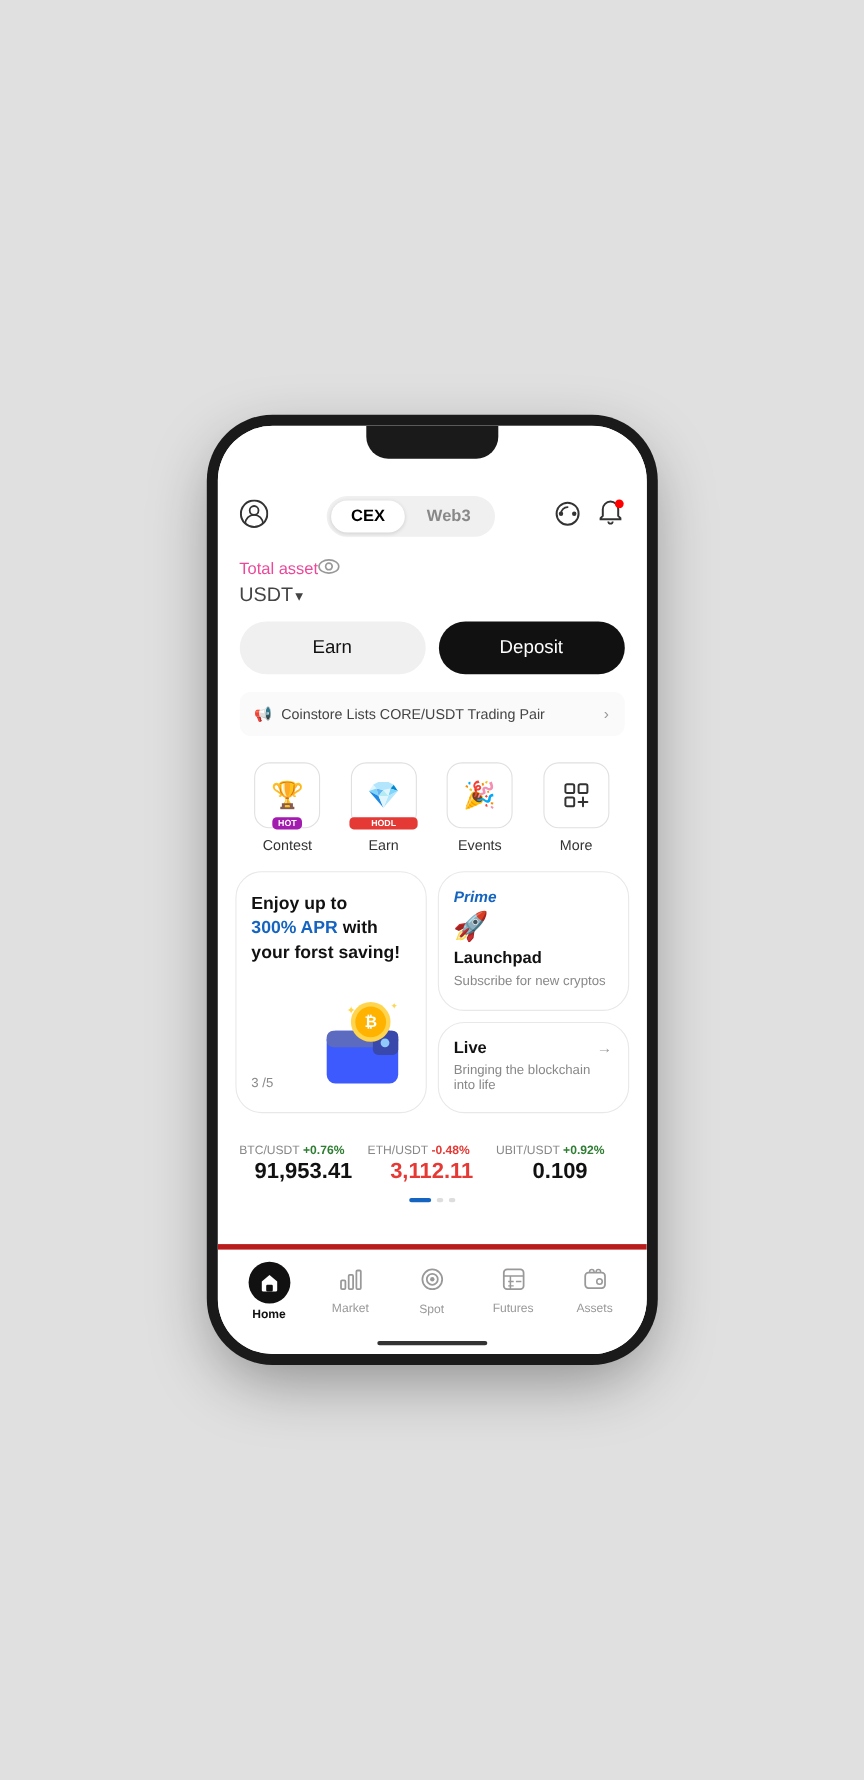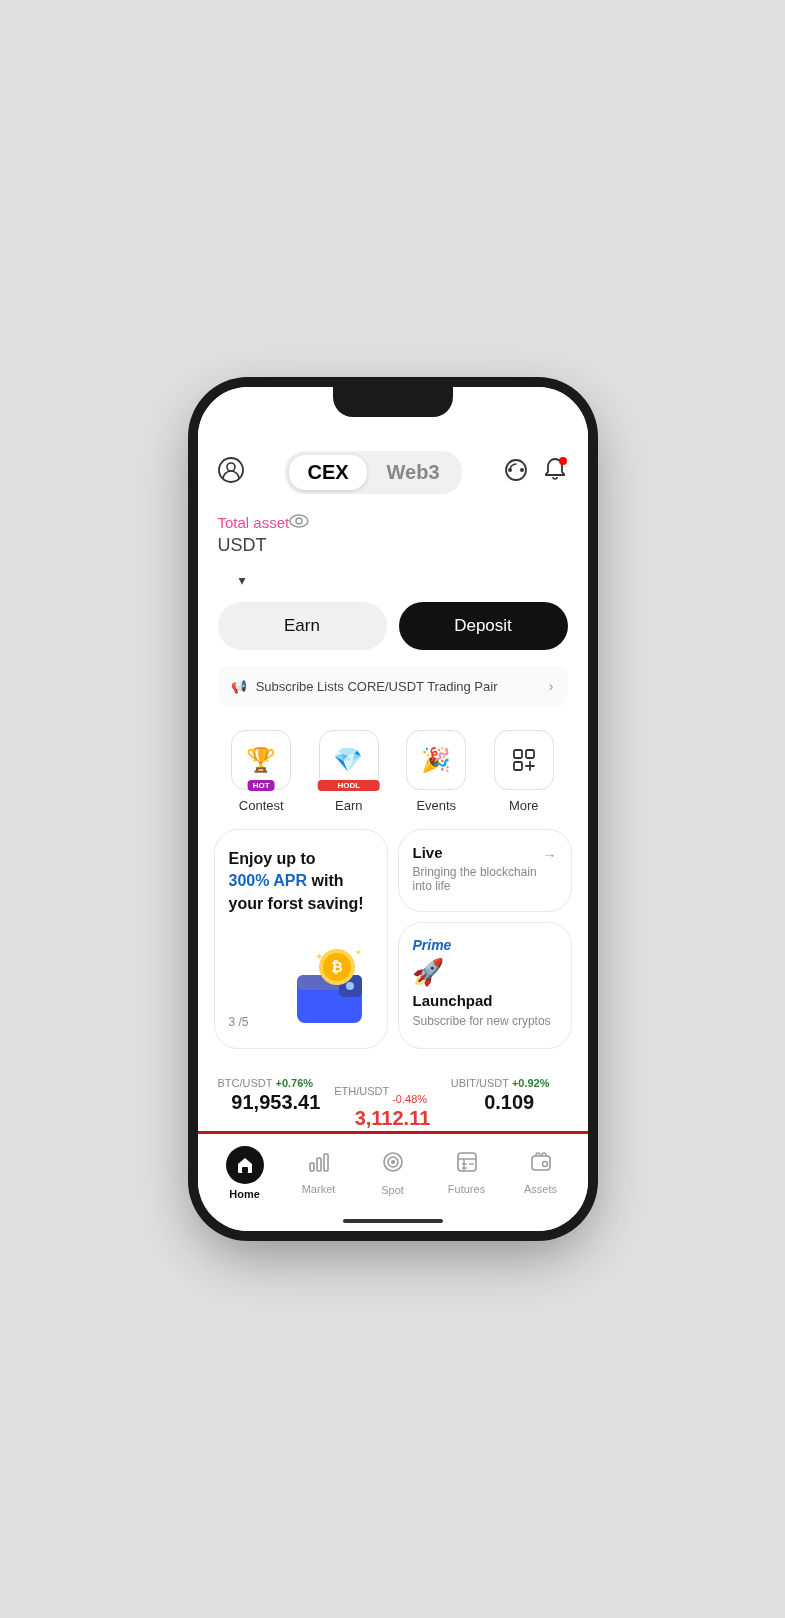--- a/index.html
+++ b/index.html
@@ -62,21 +62,21 @@
       display: flex;
       align-items: center;
       background: #f0f0f0;
       border-radius: 20px;
       padding: 4px;
       gap: 2px;
     }
     .tab-btn {
       padding: 6px 18px;
       border-radius: 16px;
-      font-size: 20px;
+      font-size: 15px;
       font-weight: 600;
       border: none;
       cursor: pointer;
       background: transparent;
       color: #888;
     }
     .tab-btn.active {
       background: #fff;
       color: #000;
       box-shadow: 0 1px 4px rgba(0,0,0,0.15);
@@ -119,22 +119,21 @@
       display: flex;
       align-items: baseline;
       gap: 8px;
     }
     .asset-currency {
       font-size: 18px;
       font-weight: 500;
       color: #444;
       display: flex;
       align-items: center;
-      gap: 16px;
-      flex-direction: column;
+      gap: 2px;
     }
 
     
     .action-buttons {
       display: flex;
       gap: 12px;
       padding: 0 20px 16px;
     }
     .btn-earn {
       flex: 1;
@@ -320,21 +319,21 @@
       flex: 1;
     }
     .ticker-pair {
       font-size: 11px;
       color: #888;
       display: flex;
       align-items: center;
       gap: 3px;
     }
     .ticker-pct-up { color: #2e7d32; font-size: 11px; font-weight: 600; }
-    .ticker-pct-down { color: #e53935; font-size: 11px; font-weight: 400; margin-top: 16px; }
+    .ticker-pct-down { color: #e53935; font-size: 11px; font-weight: 700; }
     .ticker-price {
       font-size: 20px;
       font-weight: 700;
       color: #111;
       margin-top: 2px;
       text-align: center;
     }
     .ticker-price.down { color: #e53935; }
 
     
@@ -351,21 +350,21 @@
       background: #1565c0;
     }
     .dot.inactive {
       background: #ddd;
       width: 6px;
     }
 
     
     .bottom-nav {
       height: 80px;
-      border-top: 3px solid #b91c1c;
+      border-top: 5px solid #b91c1c;
       display: flex;
       align-items: center;
       justify-content: space-around;
       padding: 0 10px;
       background: #fff;
       flex-shrink: 0;
     }
     .nav-item {
       display: flex;
       flex-direction: column;
@@ -466,21 +465,21 @@
     </div>
 
     <div class="action-buttons">
       <button class="btn-earn">Earn</button>
       <button class="btn-deposit">Deposit</button>
     </div>
 
     <div class="announcement">
       <div class="announcement-inner">
         <span>📢</span>
-        <span>Subscribe Lists CORE/USDT Trading Pair</span>
+        <span>Coinstore Lists CORE/USDT Trading Pair</span>
       </div>
       <span style="color:#999;font-size:14px;">›</span>
     </div>
 
     <div class="quick-actions">
       <div class="quick-item">
         <div class="quick-icon">
           <span>🏆</span>
           <span class="badge-hot">HOT</span>
         </div>
@@ -539,33 +538,33 @@
             <circle cx="50" cy="22" r="18" fill="#ffd54f"></circle>
             <circle cx="50" cy="22" r="14" fill="#ffb300"></circle>
             <text x="50" y="27" text-anchor="middle" font-size="14" font-weight="bold" fill="#fff">₿</text>
 
             <text x="28" y="15" font-size="10" fill="#ffd54f">✦</text>
             <text x="68" y="10" font-size="8" fill="#ffd54f">✦</text>
           </svg>
         </div>
       </div>
 
-      <div class="card card-right-bottom">
-        <div class="live-title">
-          <span>Live</span>
-          <span style="font-size:14px;color:#999;">→</span>
-        </div>
-        <div class="live-sub">Bringing the blockchain into life</div>
-      </div>
-
       <div class="card card-right-top">
         <span class="prime-label">Prime</span>
         <span class="launchpad-icon">🚀</span>
         <span class="launchpad-title">Launchpad</span>
         <span class="launchpad-sub">Subscribe for new cryptos</span>
+      </div>
+
+      <div class="card card-right-bottom">
+        <div class="live-title">
+          <span>Live</span>
+          <span style="font-size:14px;color:#999;">→</span>
+        </div>
+        <div class="live-sub">Bringing the blockchain into life</div>
       </div>
     </div>
 
     <div class="market-ticker">
       <div class="ticker-item">
         <div class="ticker-pair">
           <span>BTC/USDT</span>
           <span class="ticker-pct-up">+0.76%</span>
         </div>
         <div class="ticker-price">91,953.41</div>

